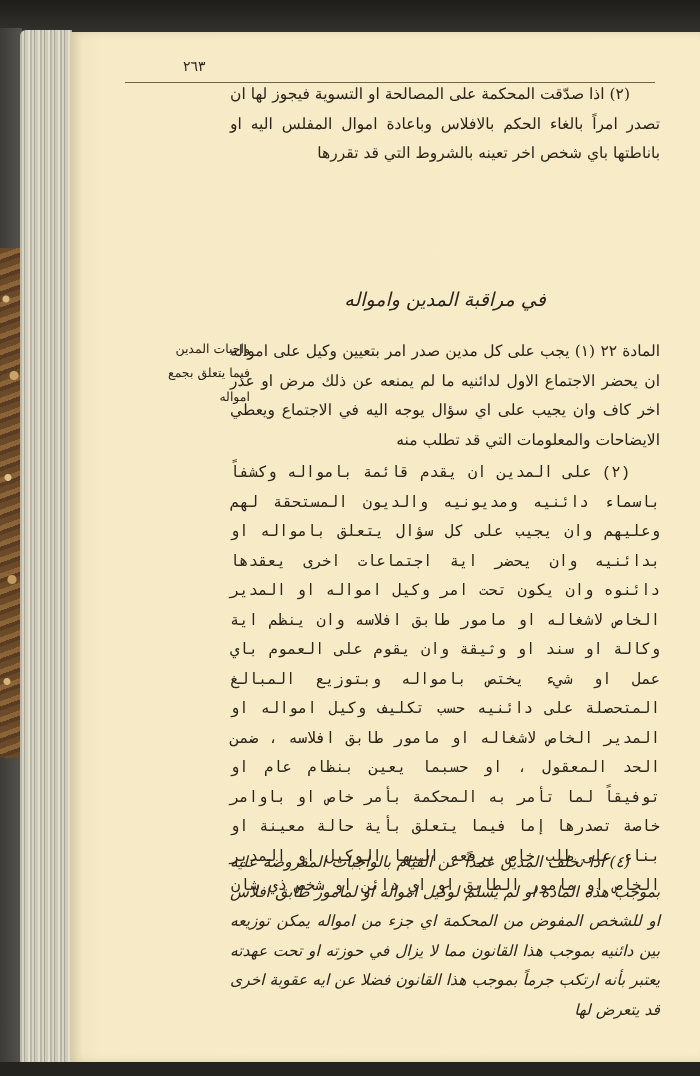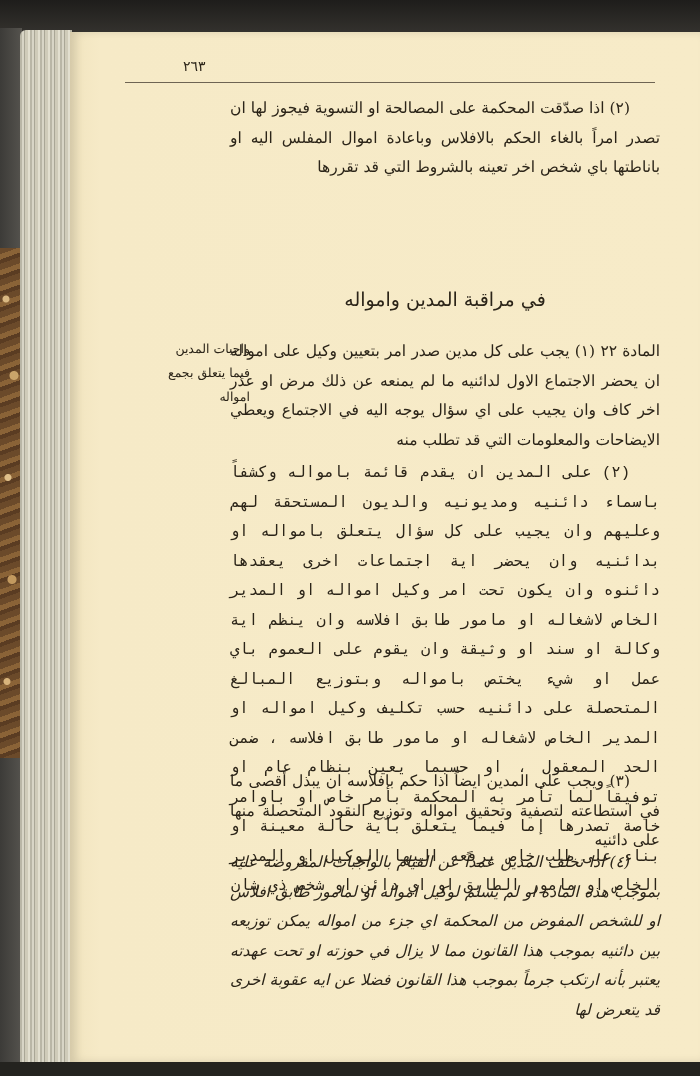--- a/index.html
+++ b/index.html
@@ -39,21 +39,21 @@
   .content { position: absolute; inset: 0; direction: rtl; color: #2b2418; }
   .running-head {
     position: absolute; left: 55px; top: 20px; width: 530px; height: 30px;
     border-bottom: 1px solid #6e6453;
   }
   .header-title { position: absolute; left: 0; right: 0; top: 4px; text-align: center; font-size: 16px; direction: rtl; }
   .page-number { position: absolute; left: 58px; top: 6px; font-size: 14px; direction: ltr; }
   .block { position: absolute; right: 40px; width: 430px; font-size: 15.5px; line-height: 29.5px; text-align: justify; text-align-last: right; }
   .block p { margin: 0; }
   .indent { text-indent: 30px; }
-  .section-title { position: absolute; right: 40px; width: 430px; top: 256px; text-align: center; font-size: 19px; }
+  .section-title { position: absolute; right: 40px; width: 430px; top: 256px; text-align: center; font-size: 19px; font-style: italic; }
   .side-note {
     position: absolute; left: 88px; top: 305px; width: 92px;
     font-size: 12.5px; line-height: 24px; text-align: right; direction: rtl;
   }
 </style>
 </head>
 <body>
 
 <div class="scan">
   <div class="top-shadow"></div>
@@ -62,39 +62,36 @@
   <div class="page-edges"></div>
   <div class="bottom-shadow"></div>
 
   <div class="page">
     <div class="content">
 
       <div class="running-head">
         <div class="page-number">٢٦٣</div>
       </div>
 
-      <div class="block" style="top:62px;margin-left:48px;">
+      <div class="block" style="top:48px;margin-left:48px;">
         <p class="indent">(٢)   اذا صدّقت المحكمة على المصالحة او التسوية فيجوز لها ان تصدر امراً بالغاء الحكم بالافلاس وباعادة اموال المفلس اليه او باناطتها باي شخص اخر تعينه بالشروط التي قد تقررها</p>
       </div>
 
       <div class="section-title">في مراقبة المدين وامواله</div>
 
       <div class="side-note">واجبات المدين فيما يتعلق بجمع امواله</div>
 
       <div class="block" style="top:305px;">
         <p>المادة ٢٢ (١)   يجب على كل مدين صدر امر بتعيين وكيل على امواله ان يحضر الاجتماع الاول لدائنيه ما لم يمنعه عن ذلك مرض او عذر اخر كاف وان يجيب على اي سؤال يوجه اليه في الاجتماع ويعطي الايضاحات والمعلومات التي قد تطلب منه</p>
       </div>
 
       <div class="block" style="top:427px;font-family:Liberation Mono, monospace;">
         <p class="indent">(٢)   على المدين ان يقدم قائمة بامواله وكشفاً باسماء دائنيه ومديونيه والديون المستحقة لهم وعليهم وان يجيب على كل سؤال يتعلق بامواله او بدائنيه وان يحضر اية اجتماعات اخرى يعقدها دائنوه وان يكون تحت امر وكيل امواله او المدير الخاص لاشغاله او مامور طابق افلاسه وان ينظم اية وكالة او سند او وثيقة وان يقوم على العموم باي عمل او شيء يختص بامواله وبتوزيع المبالغ المتحصلة على دائنيه حسب تكليف وكيل امواله او المدير الخاص لاشغاله او مامور طابق افلاسه ، ضمن الحد المعقول ، او حسبما يعين بنظام عام او توفيقاً لما تأمر به المحكمة بأمر خاص او باوامر خاصة تصدرها إما فيما يتعلق بأية حالة معينة او بناء على طلب خاص يرفعه اليها الوكيل او المدير الخاص او مامور الطابق او اي دائن او شخص ذي شان</p>
       </div>
 
-      <div class="block" style="top:735px;">
-        <p class="indent">(٣)   ويجب على المدين ايضاً اذا حكم بافلاسه ان يبذل أقصى ما في استطاعته لتصفية وتحقيق امواله وتوزيع النقود المتحصلة منها على دائنيه</p>
-      </div>
 
       <div class="block" style="top:816px;font-style:italic;">
         <p class="indent">(٤)   اذا تخلف المدين عمداً عن القيام بالواجبات المفروضة عليه بموجب هذه المادة او لم يسلم لوكيل امواله او لمامور طابق افلاس او للشخص المفوض من المحكمة اي جزء من امواله يمكن توزيعه بين دائنيه بموجب هذا القانون مما لا يزال في حوزته او تحت عهدته يعتبر بأنه ارتكب جرماً بموجب هذا القانون فضلا عن ايه عقوبة اخرى قد يتعرض لها</p>
       </div>
 
     </div>
   </div>
 </div>
 
 </body></html>

